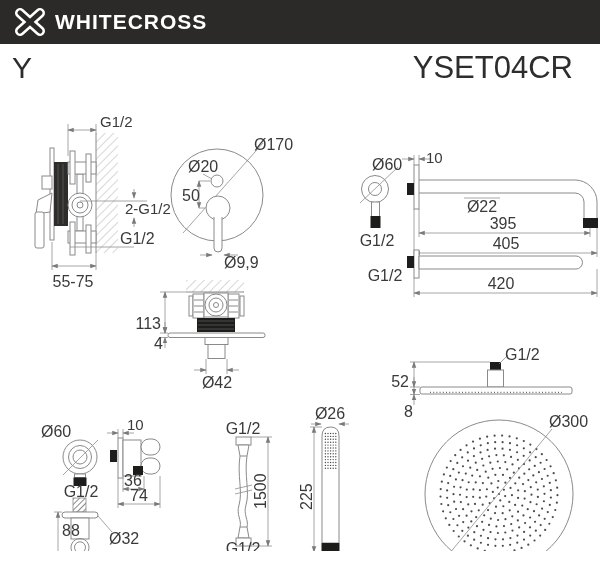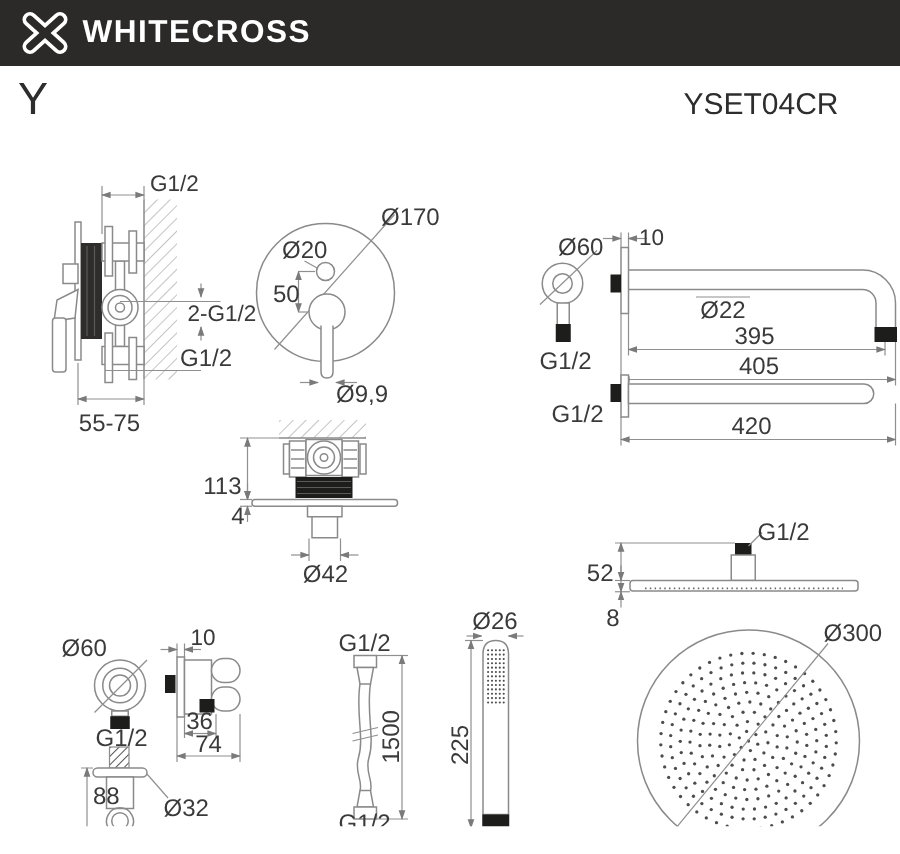--- a/index.html
+++ b/index.html
@@ -5,21 +5,21 @@
   html,body{margin:0;padding:0;background:#fff;}
   .page{position:relative;width:600px;height:551px;background:#fff;overflow:hidden;
         font-family:"Liberation Sans",sans-serif;}
   .hdr{position:absolute;left:0;top:0;width:600px;height:44px;background:#2b2a29;
        display:flex;align-items:center;}
   .hdr .logo{margin-left:13px;}
   .brand{color:#fff;font-size:21px;font-weight:bold;letter-spacing:1px;margin-left:8px;}
   .titles{position:absolute;left:0;top:50px;width:600px;display:flex;
           justify-content:space-between;align-items:baseline;}
   .series{font-size:30px;color:#2d2d2d;margin-left:12px;}
-  .model{font-size:20px;color:#2d2d2d;margin-right:41px;}
+  .model{font-size:31px;color:#2d2d2d;margin-right:27px;}
   svg text{font-family:"Liberation Sans",sans-serif;}
   .lbl{font-size:15px;fill:#3a3a3a;}
   .lbl16{font-size:16px;fill:#3a3a3a;}
   .ln{stroke:#8a8a8a;stroke-width:1;fill:none;}
   .lnw{stroke:#8a8a8a;stroke-width:1;fill:#fff;}
   .dim{stroke:#8f8f8f;stroke-width:0.8;fill:none;}
   .dk{fill:#1d1d1b;stroke:none;}
 </style>
 </head>
 <body>

